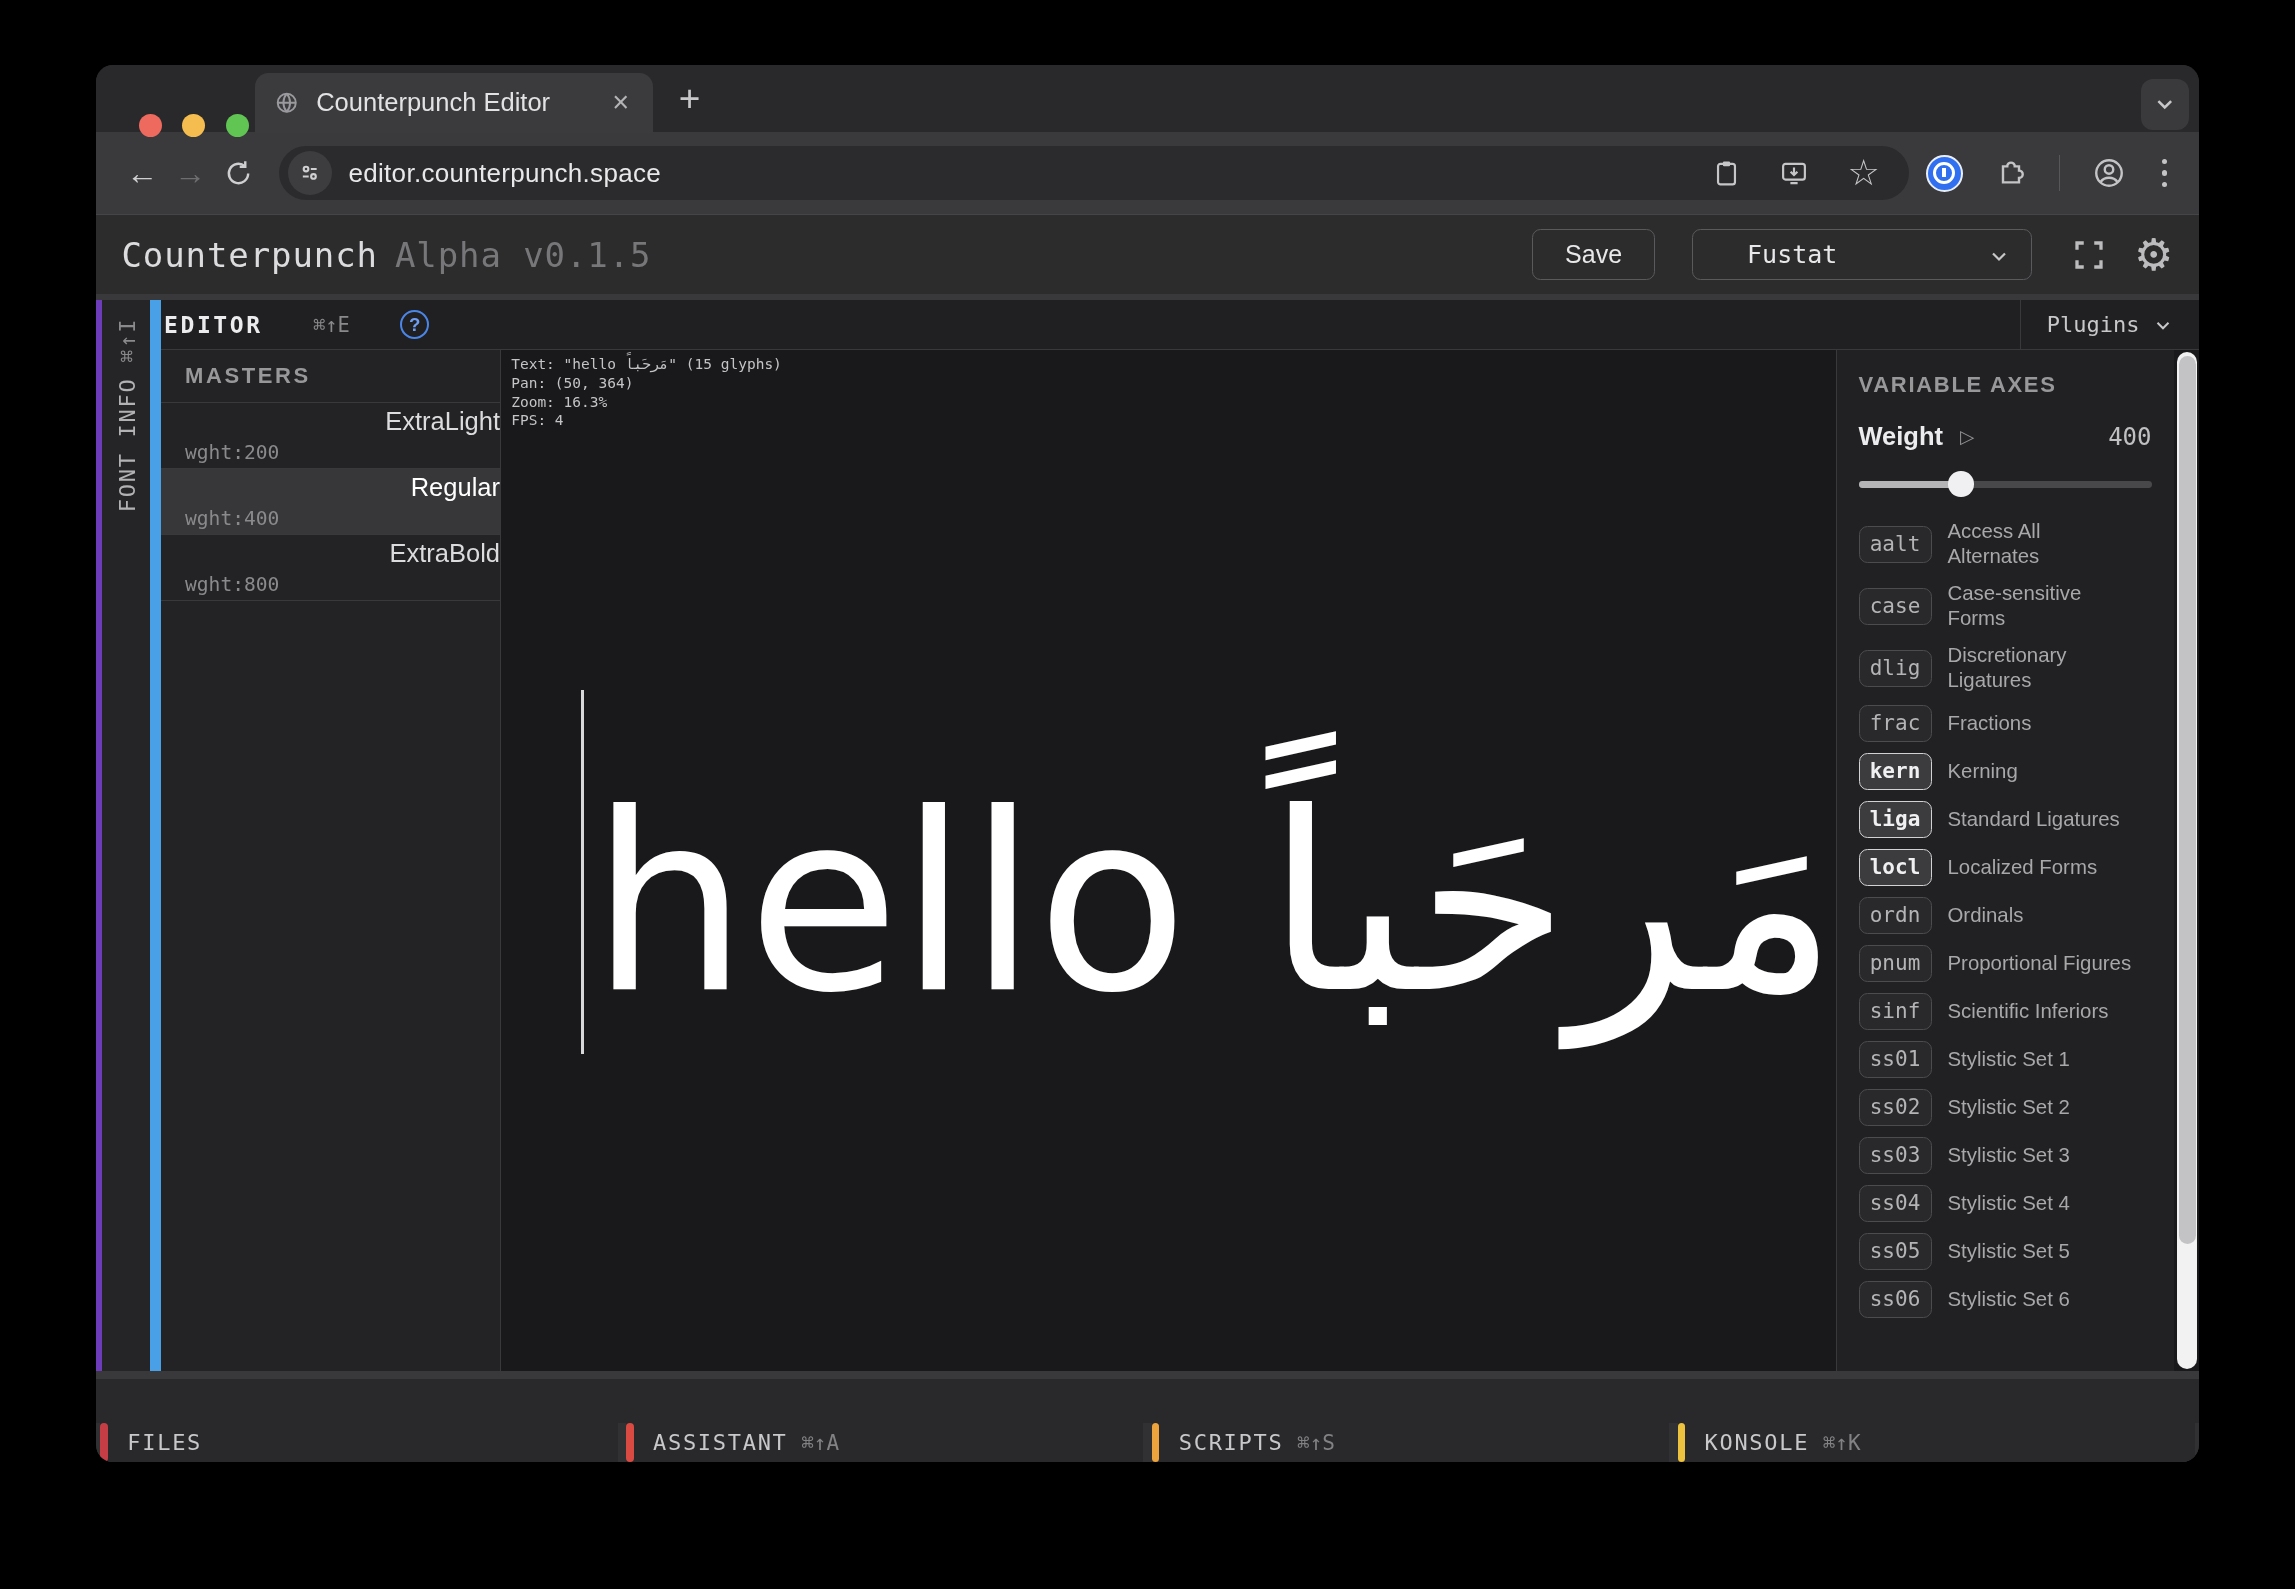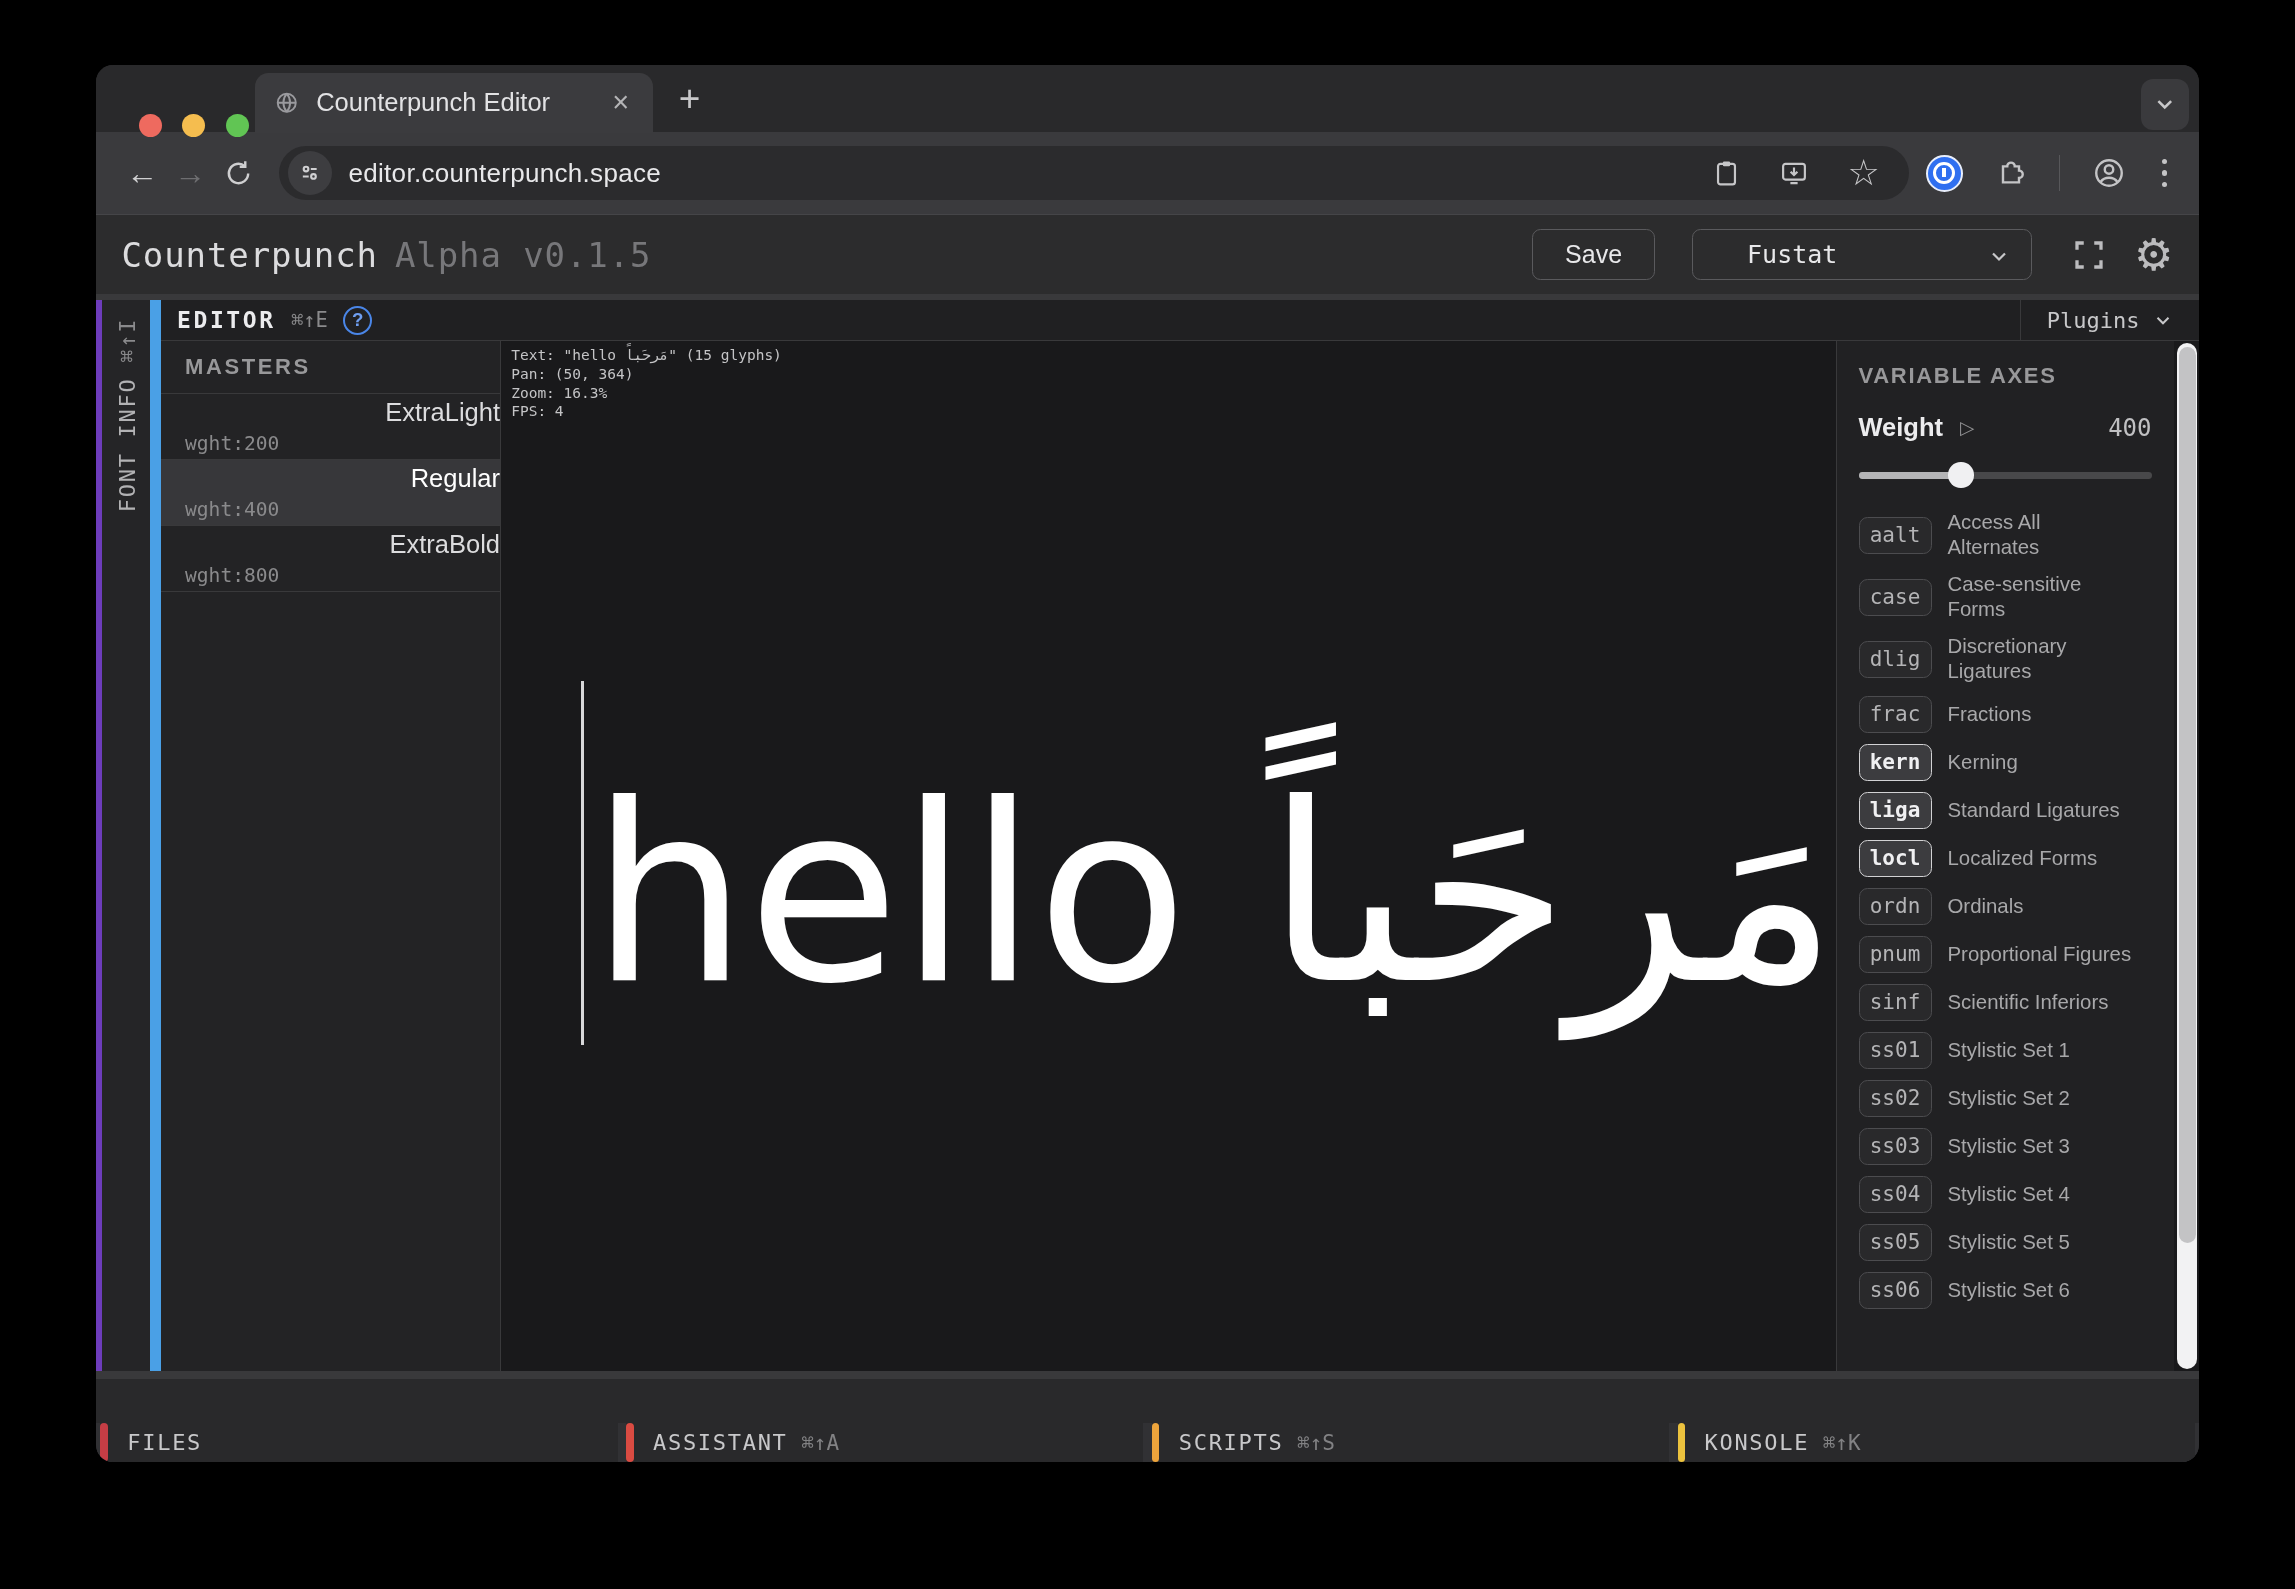--- a/index.html
+++ b/index.html
@@ -73,22 +73,22 @@
   .rail { width: 54px; flex: none; background: #252527; position: relative; }
   .rail-purple { position: absolute; left: 0; top: 0; bottom: 0; width: 6px; background: #6d3cbb; }
   .rail-text { position: absolute; left: 31px; top: 115px; transform: translate(-50%,-50%) rotate(-90deg);
                white-space: nowrap; font-size: 22px; color: #b2b2b4; letter-spacing: 1.7px; }
   .rail-text .sc { color: #8a8a8c; }
   .blue-strip { width: 11px; flex: none; background: #4aa0e6; }
 
   .content { flex: 1; display: flex; flex-direction: column; min-width: 0; }
 
   
-  .editor-bar { height: 41px; flex: none; background: #202022; border-bottom: 1.7px solid #39393b;
-                display: flex; align-items: center; padding-left: 16px; }
+  .editor-bar { height: 50px; flex: none; background: #202022; border-bottom: 1.7px solid #39393b;
+                display: flex; align-items: center; padding-left: 3px; gap: 35px; }
   .editor-label { font-size: 23px; font-weight: bold; color: #ececee; letter-spacing: 2.6px; }
   .editor-shortcut { font-size: 20.4px; color: #8a8a8c; margin-left: 15.3px; }
   .help-circle { width: 29px; height: 29px; border-radius: 50%; border: 2.6px solid #4a86e8; margin-left: 15.3px;
                  display: flex; align-items: center; justify-content: center;
                  color: #6f9ef0; font-size: 18.7px; font-weight: bold; }
   .eb-spacer { flex: 1; }
   .plugins-btn { height: 100%; border-left: 1.7px solid #39393b; padding: 0 25.5px; display: flex;
                  align-items: center; gap: 12px; font-size: 22px; color: #c8c8ca; }
 
   

